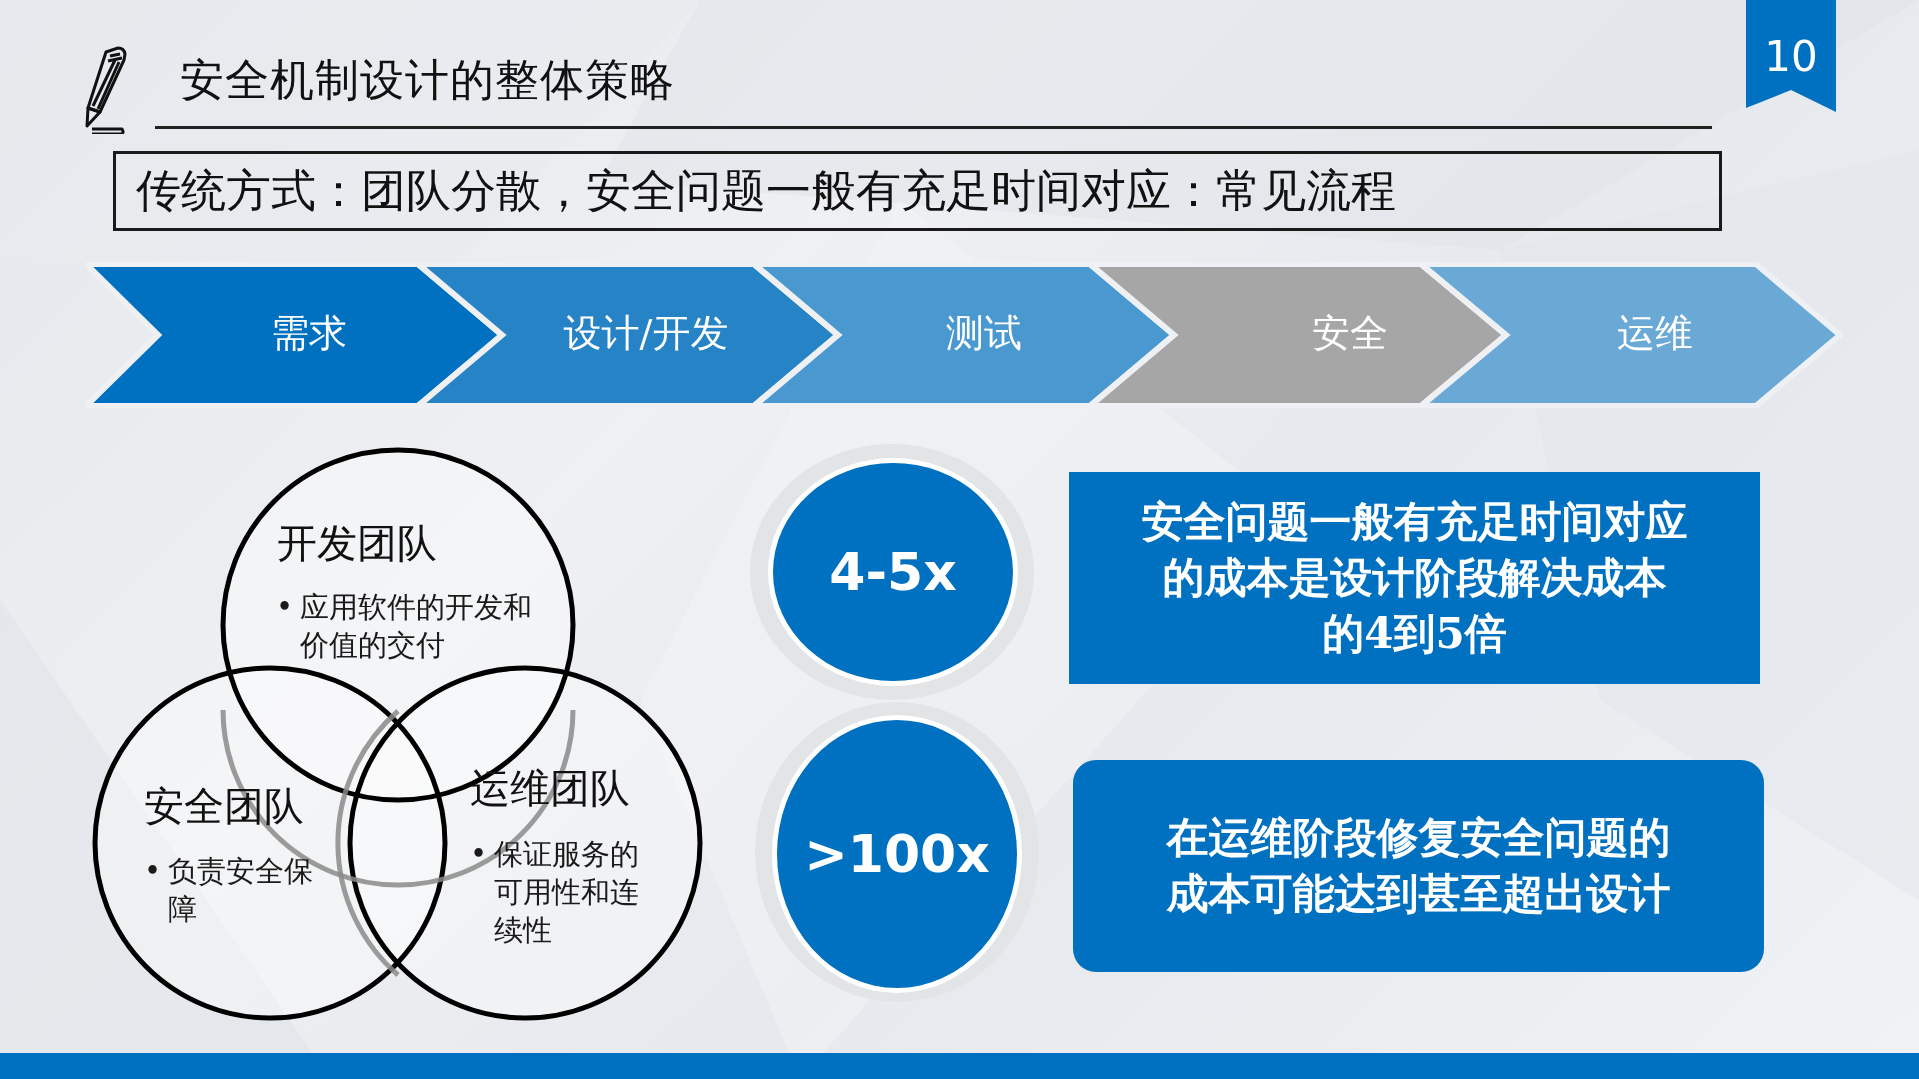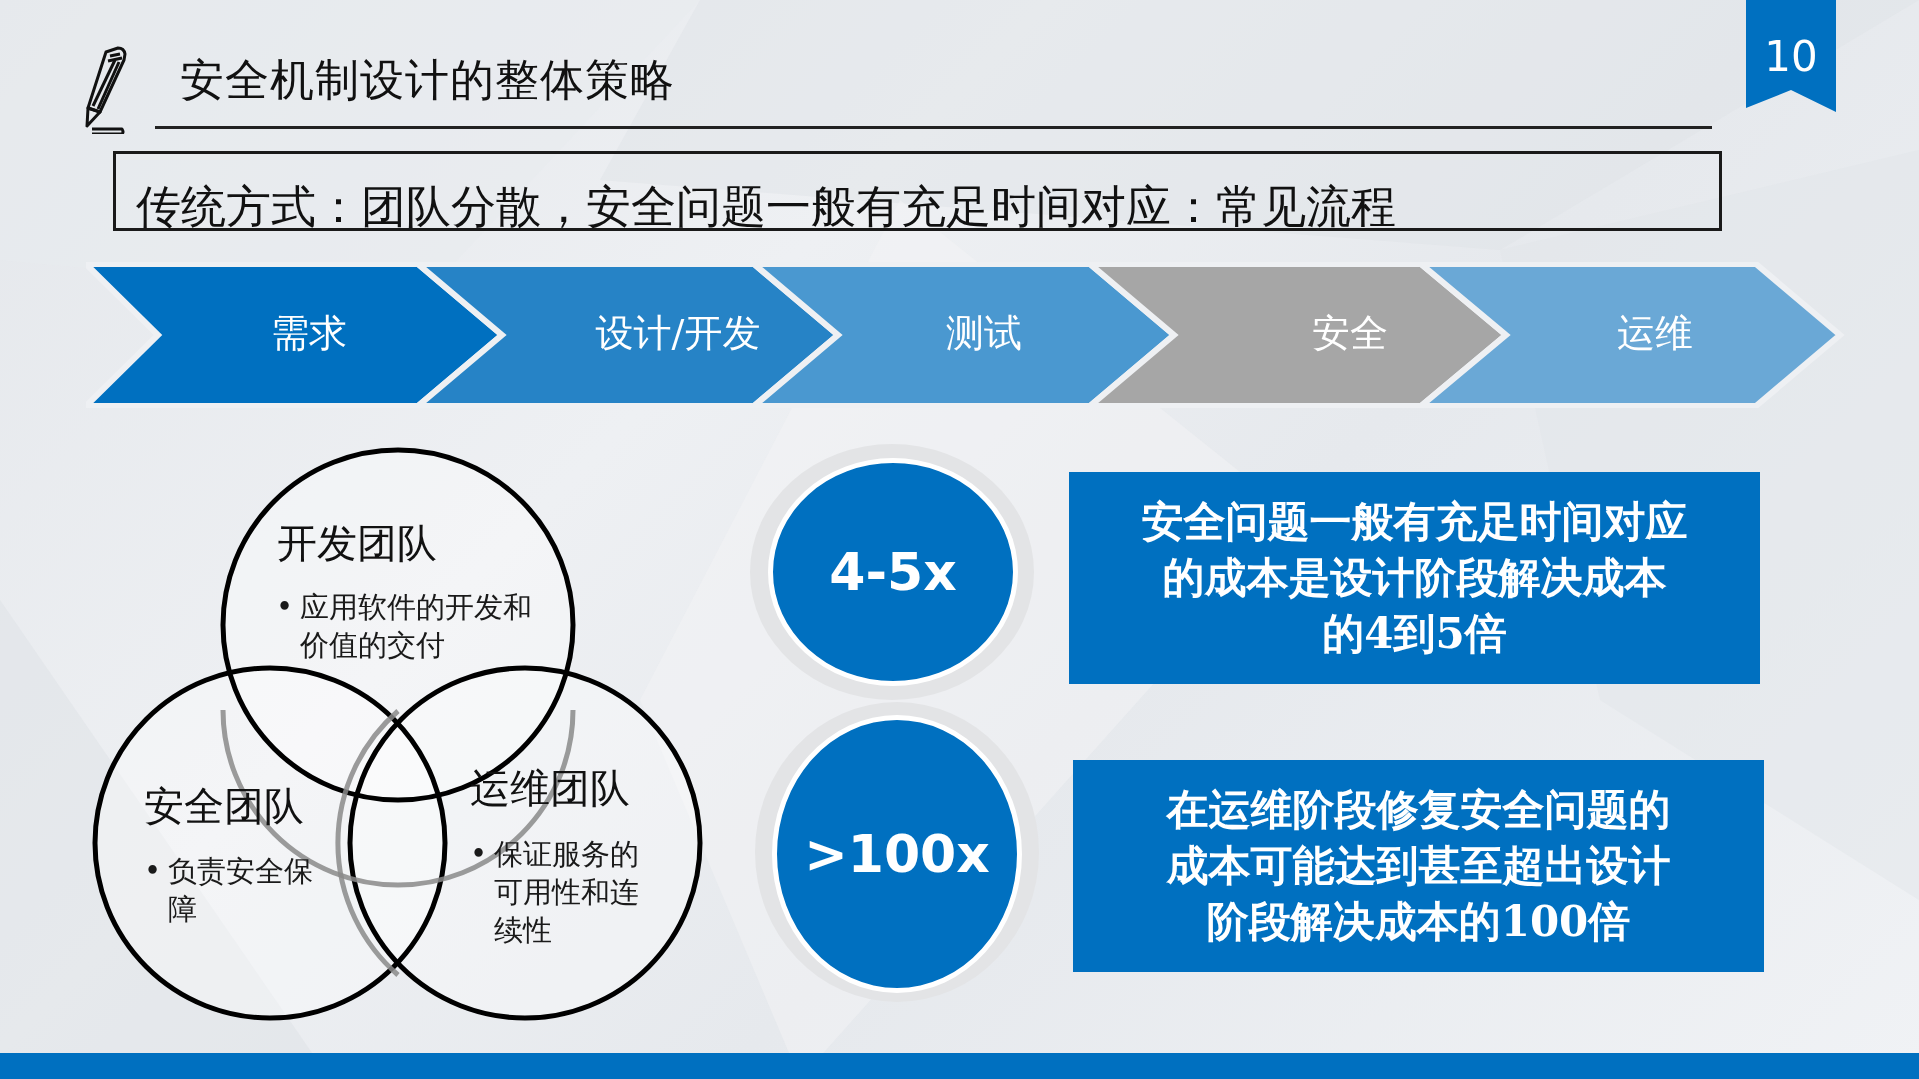--- a/index.html
+++ b/index.html
@@ -21,21 +21,20 @@
     left:1746px; top:32px; width:90px; text-align:center; color:#fff;
     font-family:"DejaVu Sans", "Liberation Sans", sans-serif; font-size:42px; line-height:50px;
   }
   .subtitle-box {
     left:113px; top:151px; width:1603px; height:74px; border:3px solid #1a1a1a;
     box-sizing:content-box;
   }
   .subtitle-text {
     position:absolute; left:20px; top:10px; font-size:45px; line-height:54px; color:#111;
     white-space:nowrap;
-    margin-top:16px;
   }
   .chevrons { left:86px; top:262px; width:1760px; height:146px; }
   .chev-label {
     position:absolute; top:310px; color:#fff; font-size:38px; line-height:46px;
     text-align:center; width:200px; white-space:nowrap;
   }
   .venn { left:90px; top:444px; width:620px; height:582px; }
   .venn-head { position:absolute; font-size:40px; line-height:46px; color:#111; white-space:nowrap; }
   .venn-bullet {
     position:absolute; font-size:29px; line-height:38px; color:#1a1a1a;
@@ -95,21 +94,21 @@
 <svg class="abs chevrons" viewBox="0 0 1760 146">
   <g stroke="#eef0f3" stroke-width="6" stroke-linejoin="miter">
     <polygon points="0,2 332,2 416,73 332,144 0,144 72,73" fill="#0070c0"></polygon>
     <polygon points="332,2 668,2 752,73 668,144 332,144 416,73" fill="#2683c6"></polygon>
     <polygon points="668,2 1004,2 1088,73 1004,144 668,144 752,73" fill="#4a98d0"></polygon>
     <polygon points="1004,2 1335,2 1420,73 1335,144 1004,144 1088,73" fill="#a6a6a6"></polygon>
     <polygon points="1335,2 1670,2 1754,73 1670,144 1335,144 1420,73" fill="#6aa8d6"></polygon>
   </g>
 </svg>
 <div class="chev-label" style="left:209px;">需求</div>
-<div class="chev-label" style="left:578px;">设计/开发</div>
+<div class="chev-label" style="left:546px;">设计/开发</div>
 <div class="chev-label" style="left:884px;">测试</div>
 <div class="chev-label" style="left:1250px;">安全</div>
 <div class="chev-label" style="left:1555px;">运维</div>
 
 <svg class="abs venn" viewBox="0 0 620 582">
   <g fill="rgba(255,255,255,0.35)">
     <circle cx="308" cy="181" r="175"></circle>
     <circle cx="180" cy="399" r="175"></circle>
     <circle cx="435" cy="399" r="175"></circle>
   </g>
@@ -152,21 +151,20 @@
 </div>
 
 <div class="info-box" style="left:1069px; top:472px; width:691px; height:212px;">
   <div>
     <div>安全问题一般有充足时间对应</div>
     <div>的成本是设计阶段解决成本</div>
     <div>的4到5倍</div>
   </div>
 </div>
 
-<div class="info-box" style="left:1073px; top:760px; width:691px; height:212px;">
+<div class="info-box" style="left:1073px; top:760px; width:691px; height:212px;border-radius:23px;">
   <div>
     <div>在运维阶段修复安全问题的</div>
     <div>成本可能达到甚至超出设计</div>
-    <div>阶段解决成本的100倍</div>
   </div>
 </div>
 
 <div class="abs bottom-bar"></div>
 
 </body></html>

